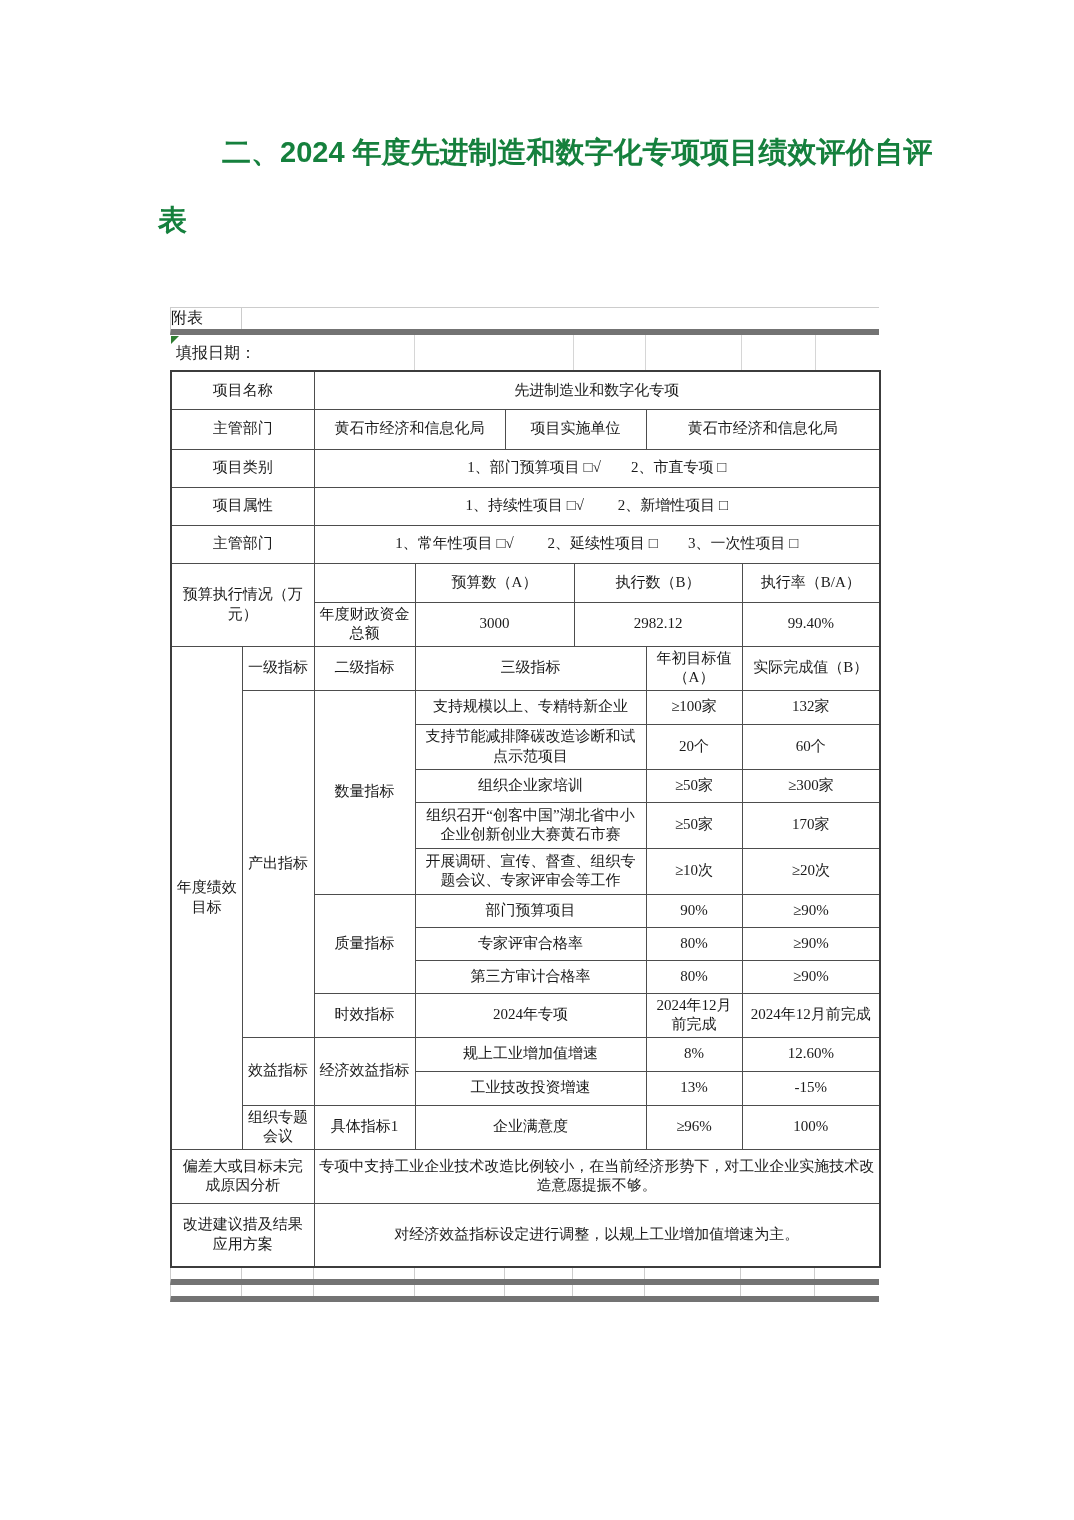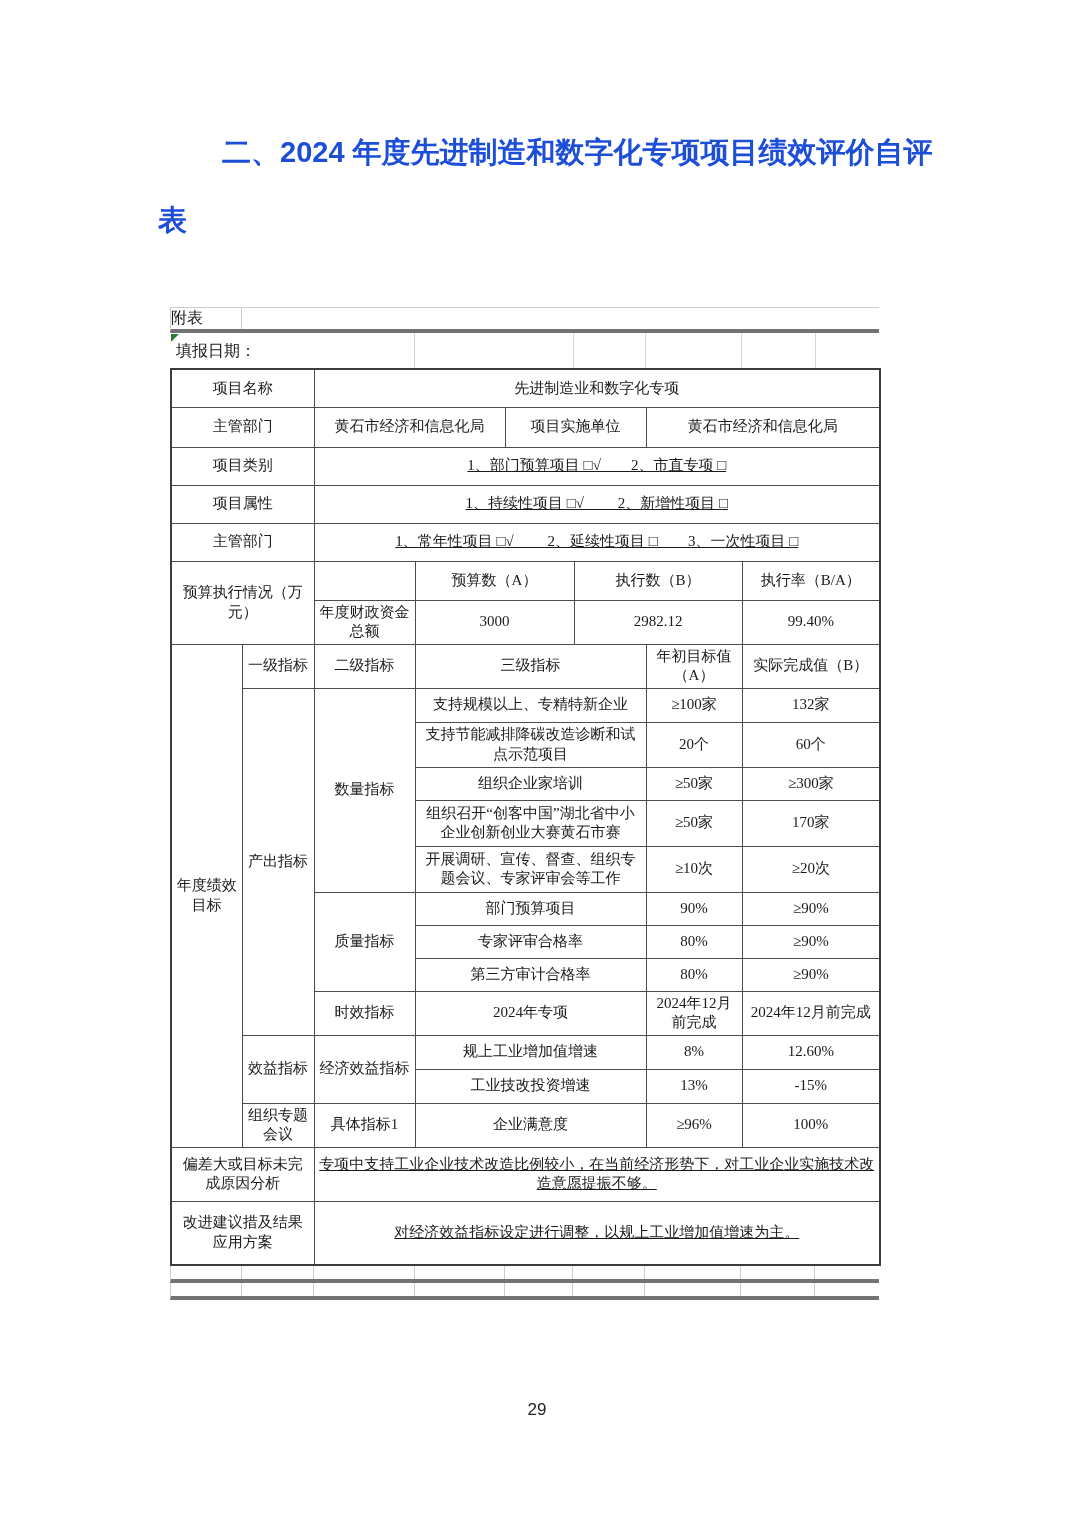--- a/index.html
+++ b/index.html
@@ -1,42 +1,42 @@
 <!DOCTYPE html>
 <html><head>
 <meta charset="utf-8">
 <style>
   html,body{margin:0;padding:0;background:#ffffff;}
   .doc{position:relative;width:1074px;height:1520px;background:#ffffff;
        font-family:"Liberation Serif",serif;color:#1a1a1a;overflow:hidden;}
   .heading{position:absolute;left:158px;top:118px;width:775px;
        font-family:"Liberation Sans",sans-serif;font-weight:bold;
-       font-size:29px;line-height:68px;text-indent:64px;color:#1d4ed8;}
+       font-size:29px;line-height:68px;text-indent:64px;color:#15803d;}
   .sheet{position:absolute;left:170px;top:307px;width:709px;}
-  .fgrow{display:flex;border-bottom:4px solid #737373;box-sizing:border-box;}
+  .fgrow{display:flex;border-bottom:6px solid #737373;box-sizing:border-box;}
   .fgrow.first{border-top:1px solid #cccccc;}
   .fgcell{border-right:1px solid #cccccc;box-sizing:border-box;height:100%;}
   .fgcell.nol{border-right:none;}
   .fgl{border-left:1px solid #cccccc;}
   .title-row{height:42px;border-bottom:1px solid #d6d6d6;
        font-size:21px;font-weight:bold;text-align:center;line-height:42px;letter-spacing:1px;}
   .sign-row{position:relative;height:45px;font-size:16px;border-bottom:1px solid #d6d6d6;}
   .sign-row .t1{position:absolute;left:6px;top:12px;}
   .sign-row .t2{position:absolute;left:250px;top:12px;}
   .date-row{position:relative;height:35px;font-size:16px;}
   .date-row .t1{position:absolute;left:6px;top:8px;}
   .vline{position:absolute;top:0;bottom:0;width:1px;background:#d6d6d6;}
   .tri{position:absolute;left:1px;top:1px;width:0;height:0;
        border-top:8px solid #2f7d32;border-right:8px solid transparent;}
   
   table.bt{border-collapse:collapse;table-layout:fixed;width:709px;border:2px solid #3c3c3c;}
   table.bt td{border:1.5px solid #4d4d4d;font-size:15px;text-align:center;
        vertical-align:middle;padding:2px 4px;line-height:1.3;overflow:hidden;
        word-break:break-all;}
-  td.lft{text-align:left;padding-left:9px;text-decoration:underline;}
+  td.lft{text-align:left;padding-left:9px;}
   
   .brow{height:17px;}
   .pageno{position:absolute;left:0;width:1074px;top:1400px;text-align:center;
        font-size:17px;color:#222;font-family:"Liberation Sans",sans-serif;}
 </style>
 </head>
 <body>
 
 <div class="doc">
 
@@ -229,15 +229,14 @@
       <div class="fgcell" style="width:101px"></div>
       <div class="fgcell" style="width:90px"></div>
       <div class="fgcell" style="width:69px"></div>
       <div class="fgcell" style="width:72px"></div>
       <div class="fgcell" style="width:96px"></div>
       <div class="fgcell" style="width:74px"></div>
       <div class="fgcell nol" style="width:64px"></div>
     </div>
   </div>
 
-  <div class="pageno">29</div>
 
 </div>
 
 </body></html>

